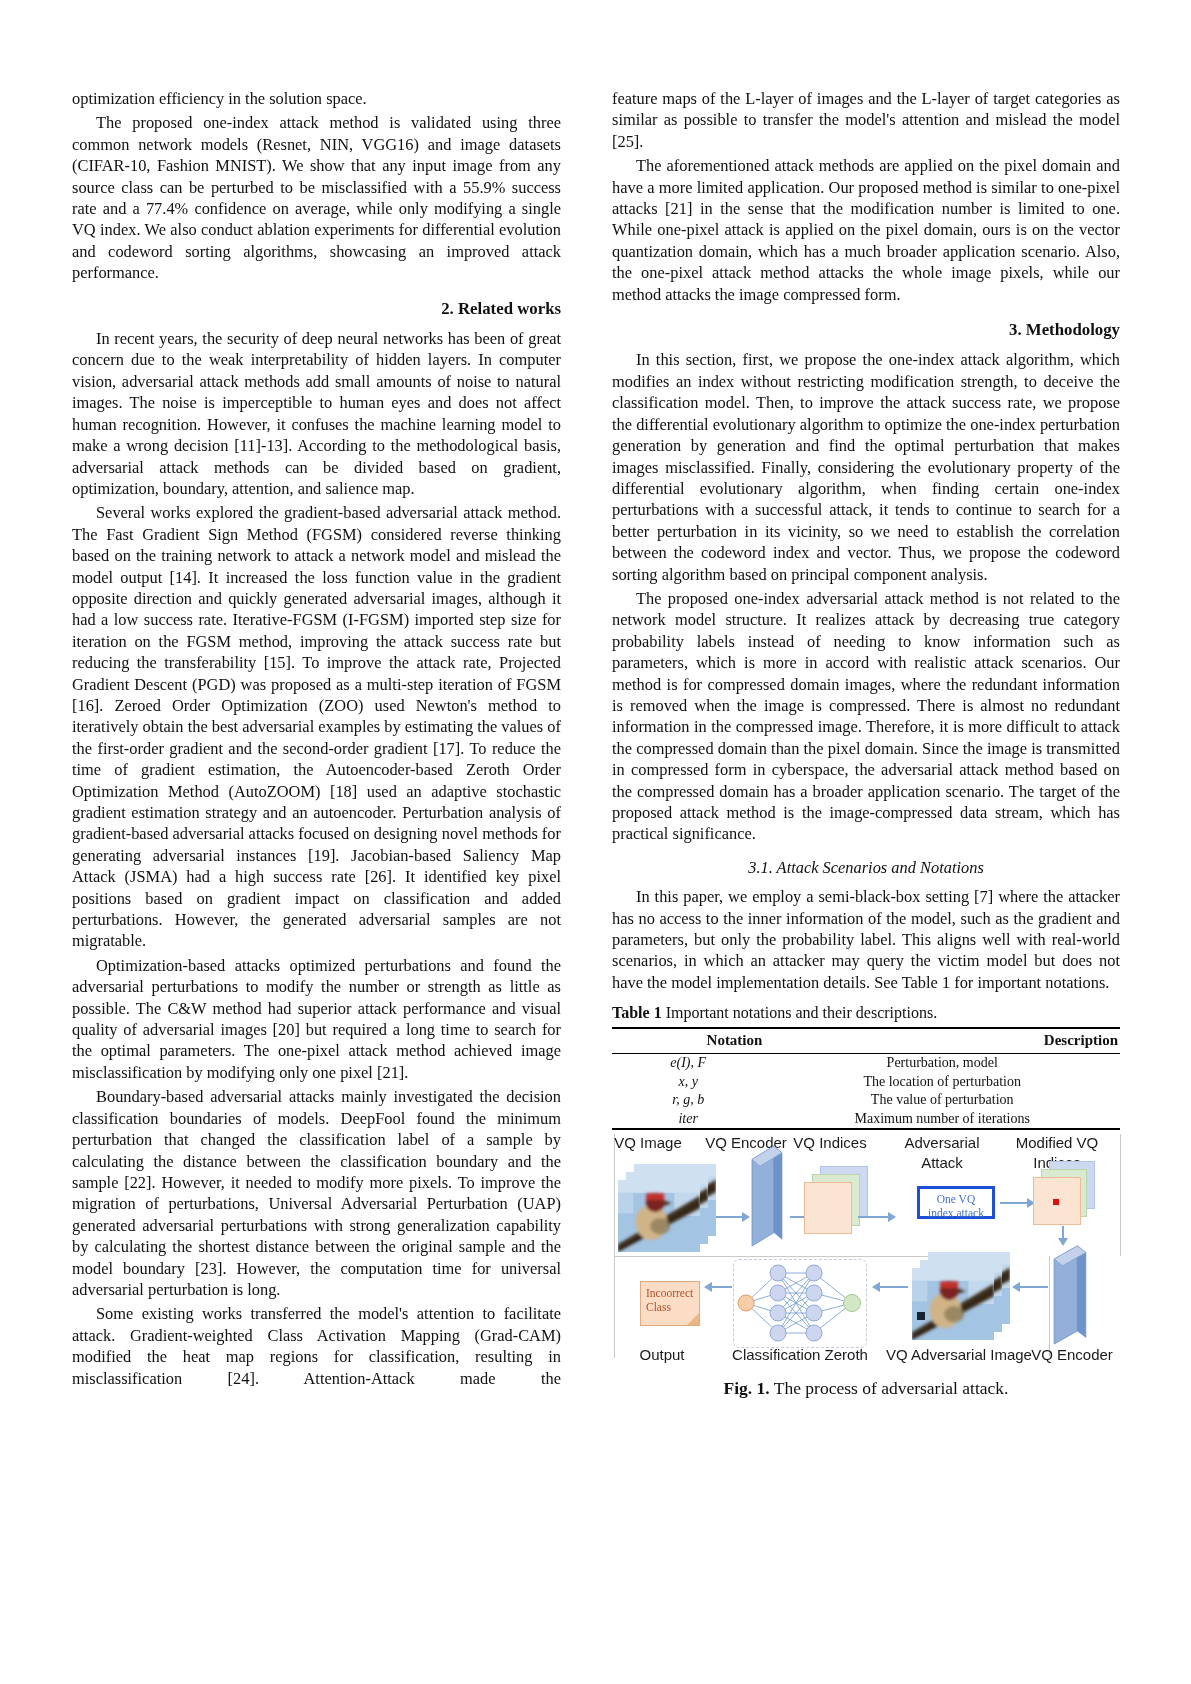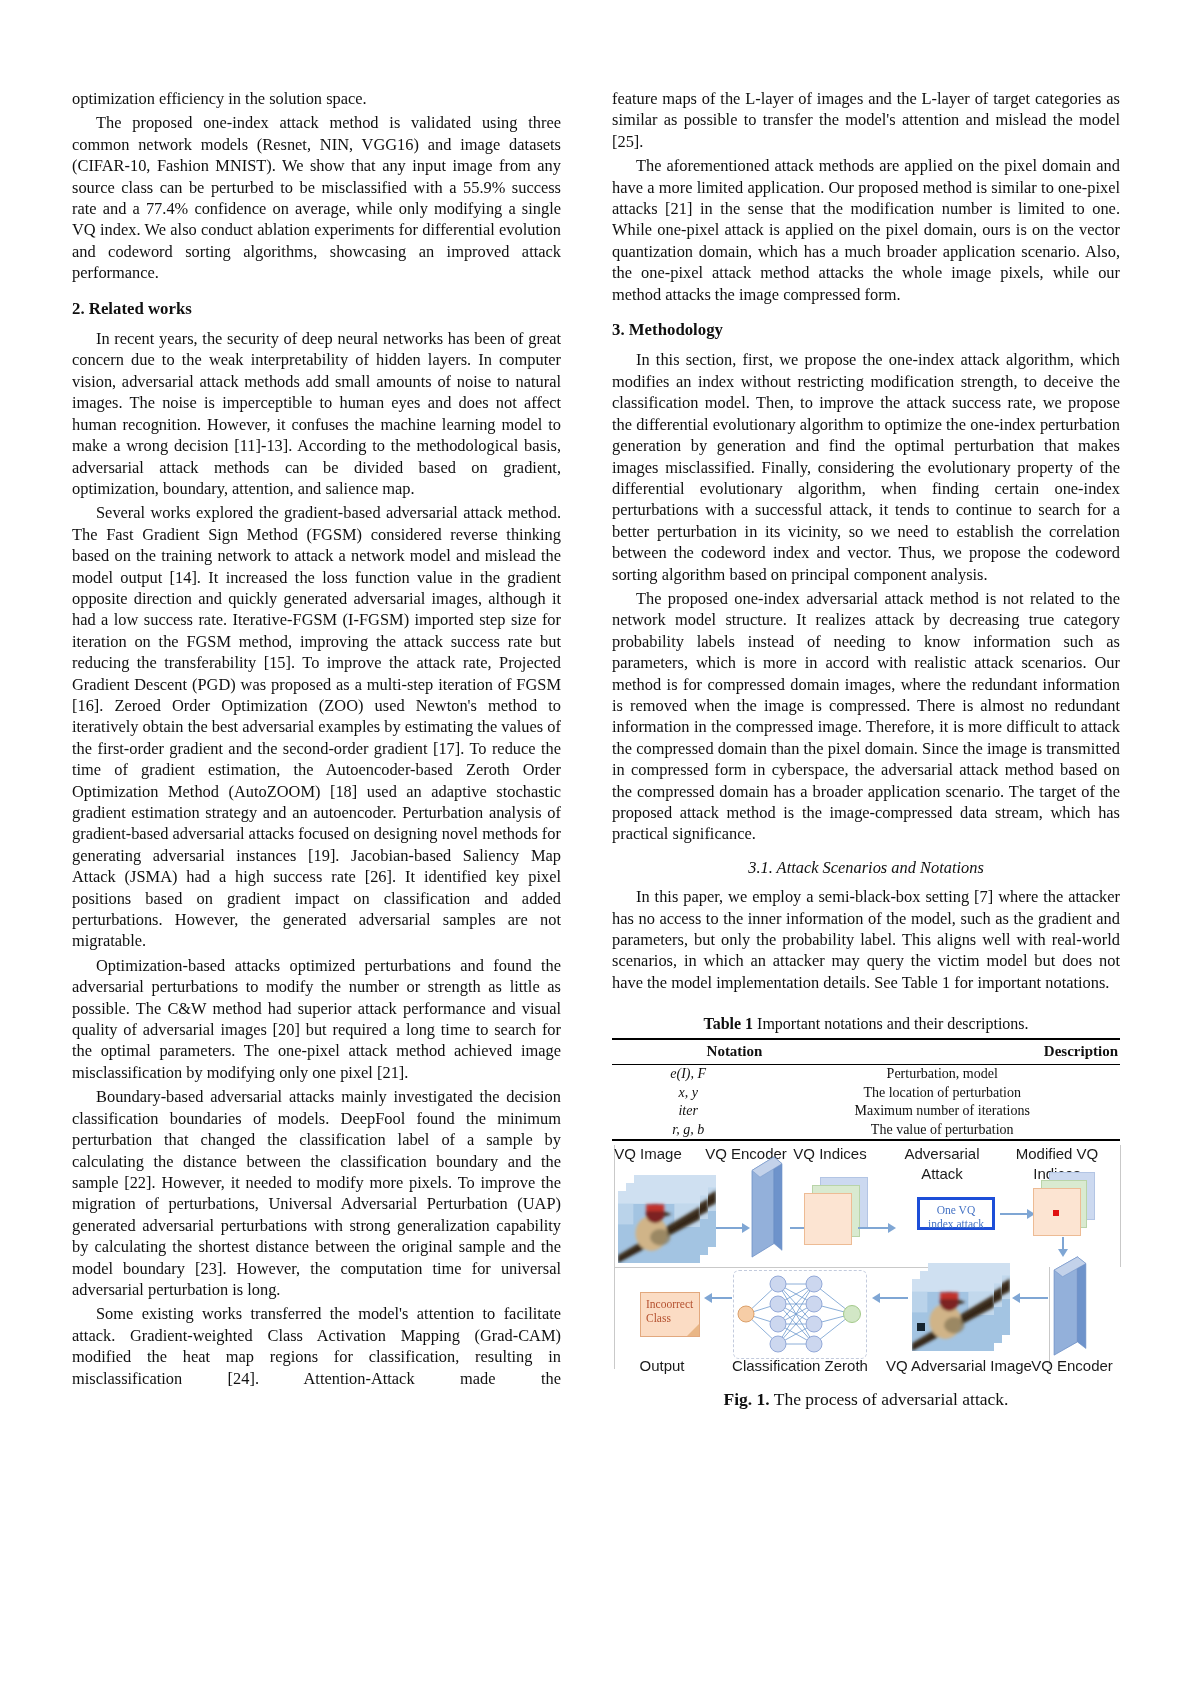--- a/index.html
+++ b/index.html
@@ -4,25 +4,25 @@
 <style>
   html,body{margin:0;padding:0;background:#ffffff;}
   .page{position:relative;width:1191px;height:1684px;background:#fff;overflow:hidden;
         font-family:"Liberation Serif",serif;color:#101010;}
   .col{position:absolute;top:88px;text-align:justify;font-size:16.4px;line-height:21.4px;}
   .col-left{left:72px;width:489px;}
   .col-right{left:612px;width:508px;}
   .para{margin:0 0 3px 0;text-indent:24px;}
   .para.noindent{text-indent:0;}
   .para.cont-end{text-align-last:justify;}
-  h2{font-size:16.8px;margin:14px 0 9px 0;text-indent:0;text-align:left;}
+  h2{font-size:16.8px;margin:14px 0 9px 0;text-indent:0;text-align:right;}
   .subheading{font-style:italic;font-size:16.4px;margin:12px 0 8px 0;text-indent:0;text-align:center;}
 
   
-  .tbl-caption{text-align:center;text-indent:0;margin:20px 0 3px 0;font-size:16px;}
+  .tbl-caption{text-align:left;text-indent:0;margin:9px 0 3px 0;font-size:16px;}
   table.notations{width:100%;border-collapse:collapse;margin:0;
     border-top:2.2px solid #000;border-bottom:2.4px solid #000;}
   table.notations th{font-size:15px;font-weight:bold;text-align:right;padding:1px 2px 2px 2px;
     border-bottom:1.4px solid #000;}
   table.notations td{font-size:14px;text-align:center;padding:0 2px;line-height:18.5px;}
   td.notation{font-style:italic;width:30%;}
 
   
   .figure{position:relative;width:516px;height:238px;margin-top:2px;
           font-family:"Liberation Sans",sans-serif;}
@@ -127,26 +127,26 @@
       <tbody>
         <tr>
           <td class="notation">e(I), F</td>
           <td>Perturbation, model</td>
         </tr>
         <tr>
           <td class="notation">x, y</td>
           <td>The location of perturbation</td>
         </tr>
         <tr>
+          <td class="notation">r, g, b</td>
+          <td>The value of perturbation</td>
+        </tr>
+        <tr>
           <td class="notation">iter</td>
           <td>Maximum number of iterations</td>
-        </tr>
-        <tr>
-          <td class="notation">r, g, b</td>
-          <td>The value of perturbation</td>
         </tr>
       </tbody>
     </table>
 
     <div class="figure">
 
       <div class="frame-line" style="left:2px;top:2px;width:1px;height:224px;"></div>
       <div class="frame-line" style="left:2px;top:124px;width:330px;height:1px;"></div>
       <div class="frame-line" style="left:508px;top:2px;width:1px;height:122px;"></div>
       <div class="frame-line" style="left:437px;top:124px;width:1px;height:100px;"></div>

